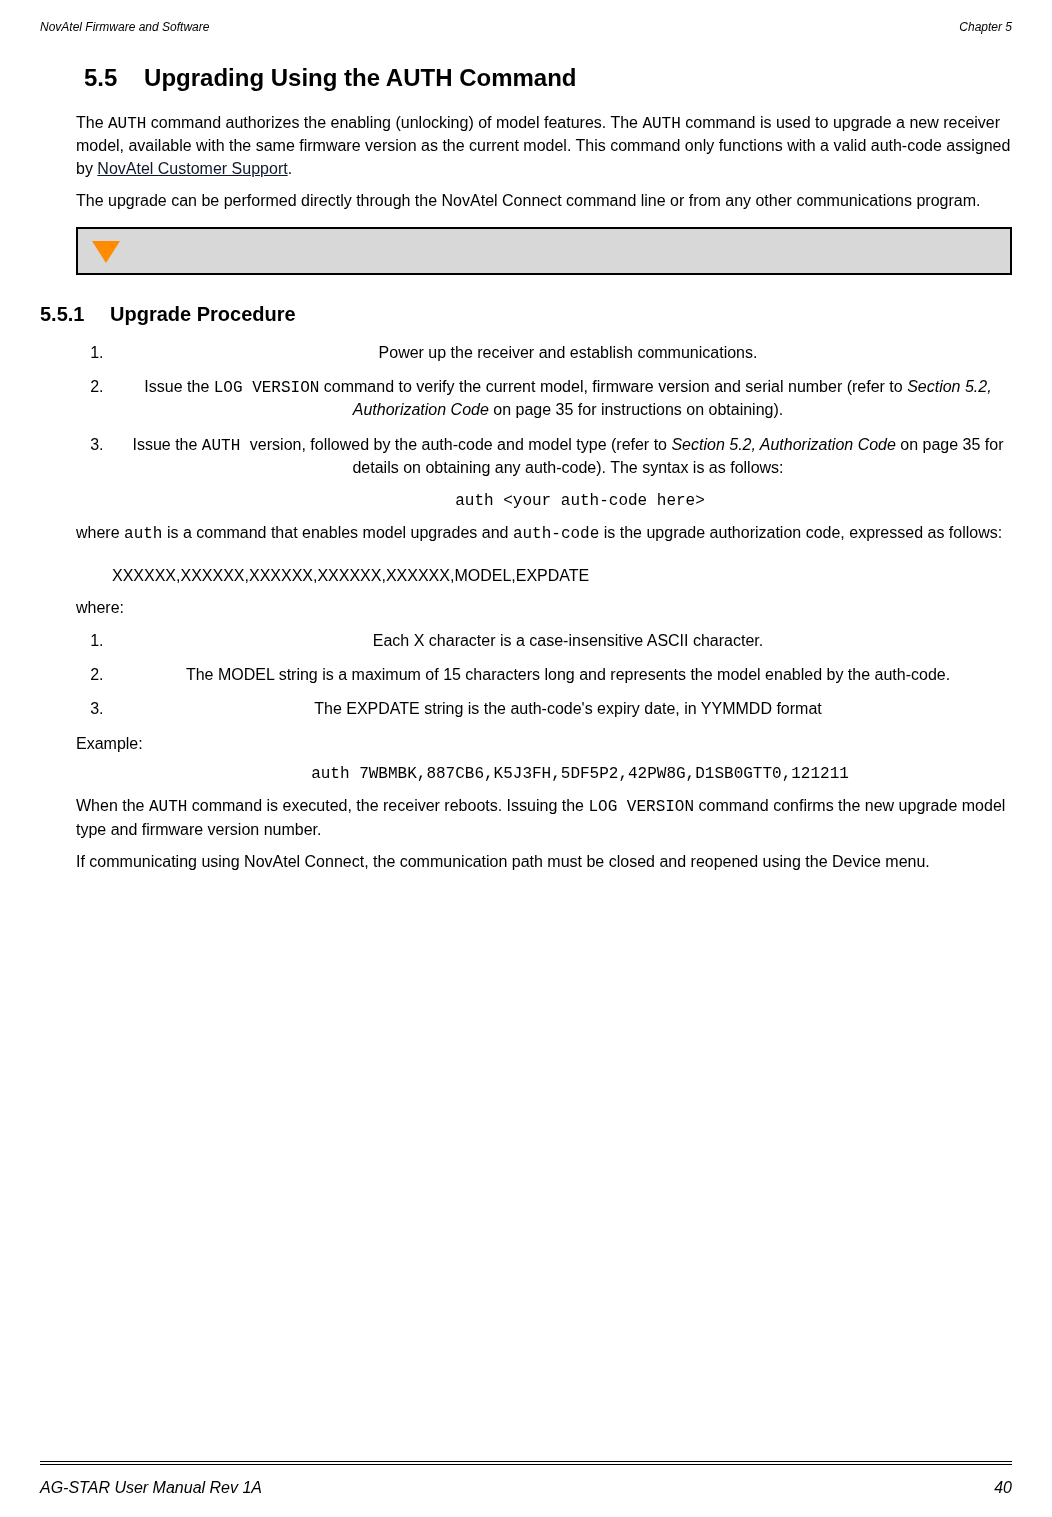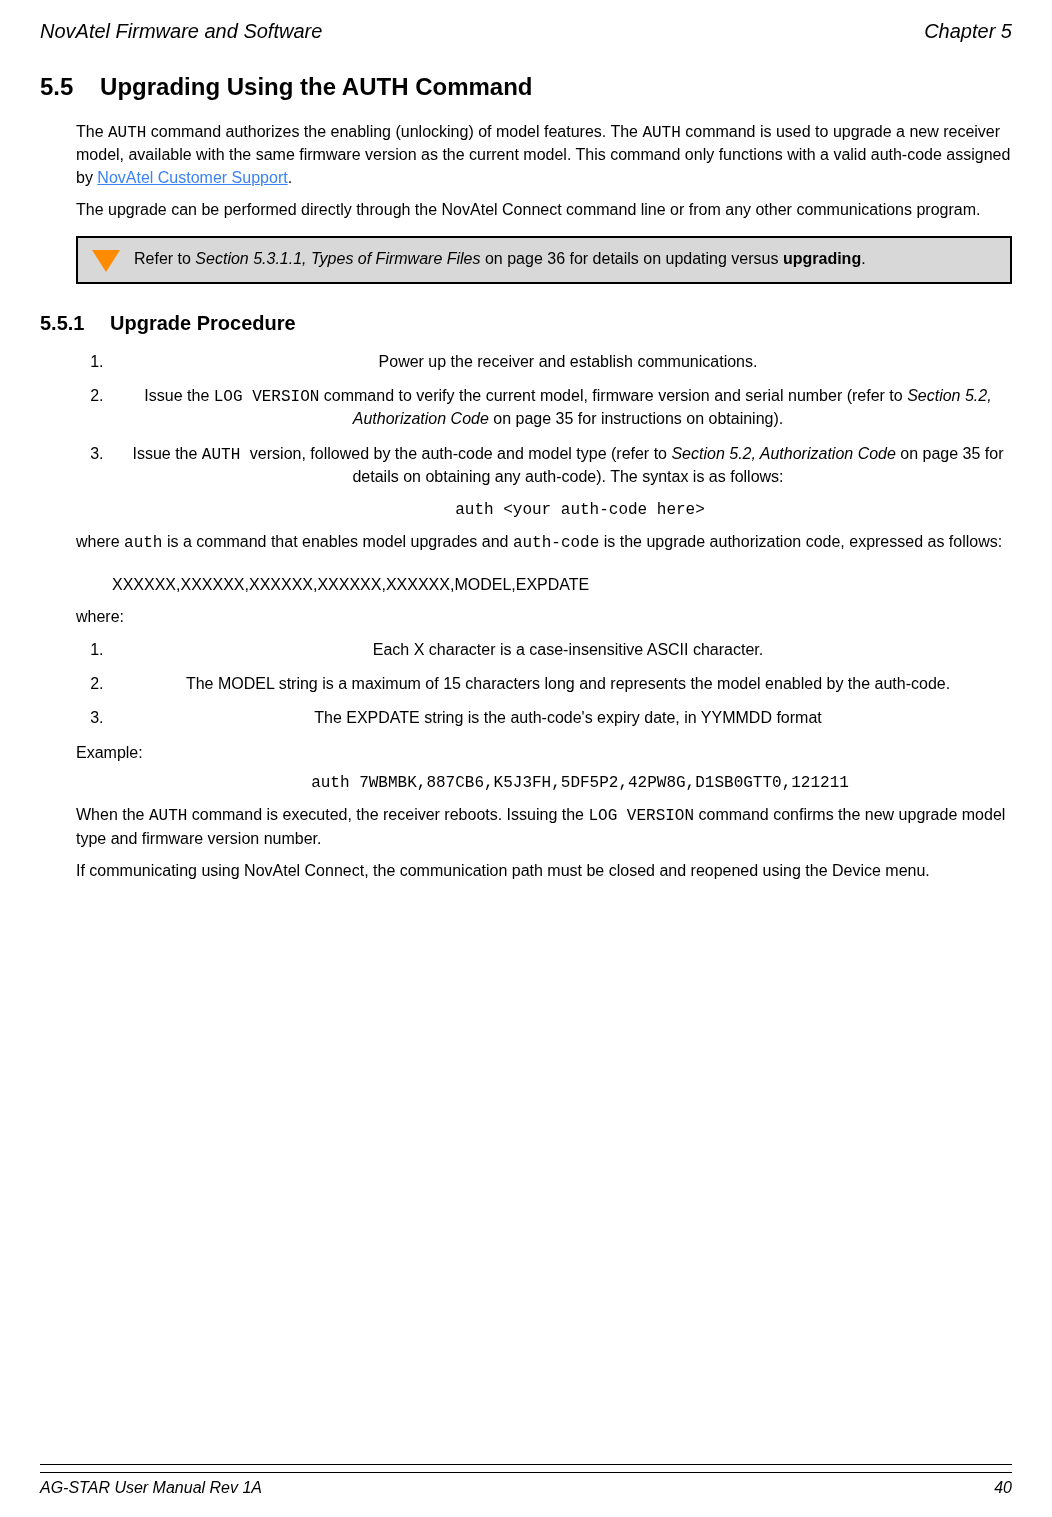--- a/index.html
+++ b/index.html
@@ -14,67 +14,68 @@
       background: #fff;
       width: 1052px;
       height: 1517px;
       padding: 20px 40px 20px 40px;
       position: relative;
     }
     .header {
       display: flex;
       justify-content: space-between;
       font-style: italic;
-      font-size: 20px;
+      font-size: 12px;
       margin-bottom: 30px;
     }
     .footer {
       position: absolute;
       bottom: 20px;
       left: 40px;
       right: 40px;
       display: flex;
       justify-content: space-between;
       font-style: italic;
       font-size: 16px;
       border-top: 1px solid #000;
-      padding-top: 6px;
+      padding-top: 17px;
     }
     .footer-line-extra {
       position: absolute;
       bottom: 52px;
       left: 40px;
       right: 40px;
       border-top: 1px solid #000;
     }
     h1 {
       font-size: 24px;
       font-weight: bold;
       margin-bottom: 20px;
+      margin-left: 44px;
     }
     h2 {
       font-size: 20px;
       font-weight: bold;
       margin-top: 28px;
       margin-bottom: 16px;
     }
     .section-number {
       display: inline-block;
       margin-right: 20px;
     }
     .body-text {
       margin-left: 36px;
       line-height: 1.4;
       margin-bottom: 10px;
     }
     .mono {
       font-family: 'Courier New', Courier, monospace;
     }
     .link {
-      color: #3b82f6;
+      color: #0f172a;
       text-decoration: underline;
     }
     .note-box {
       border: 2px solid #000;
       background: #d8d8d8;
       margin: 14px 0 14px 36px;
       padding: 10px 14px;
       display: flex;
       align-items: flex-start;
       gap: 14px;
@@ -129,23 +130,20 @@
 </h1>
 
 <p class="body-text">
   <span>The </span><span class="mono">AUTH</span><span> command authorizes the enabling (unlocking) of model features. The </span><span class="mono">AUTH</span><span> command is used to upgrade a new receiver model, available with the same firmware version as the current model. This command only functions with a valid auth-code assigned by </span><a class="link">NovAtel Customer Support</a><span>.</span>
 </p>
 
 <p class="body-text">The upgrade can be performed directly through the NovAtel Connect command line or from any other communications program.</p>
 
 <div class="note-box">
   <div class="triangle-down"></div>
-  <div class="note-text">
-    <span>Refer to </span><i>Section 5.3.1.1, Types of Firmware Files</i><span> on page 36 for details on updating versus </span><b>upgrading</b><span>.</span>
-  </div>
 </div>
 
 <h2>
   <span class="section-number">5.5.1</span>
   <span>Upgrade Procedure</span>
 </h2>
 
 <ol>
   <li>Power up the receiver and establish communications.</li>
   <li>

